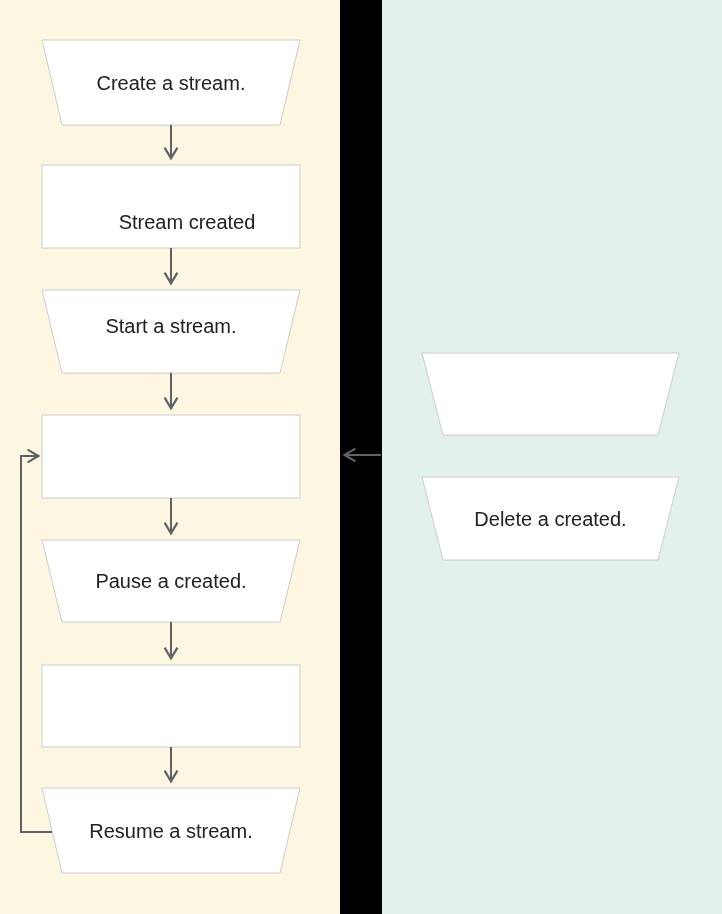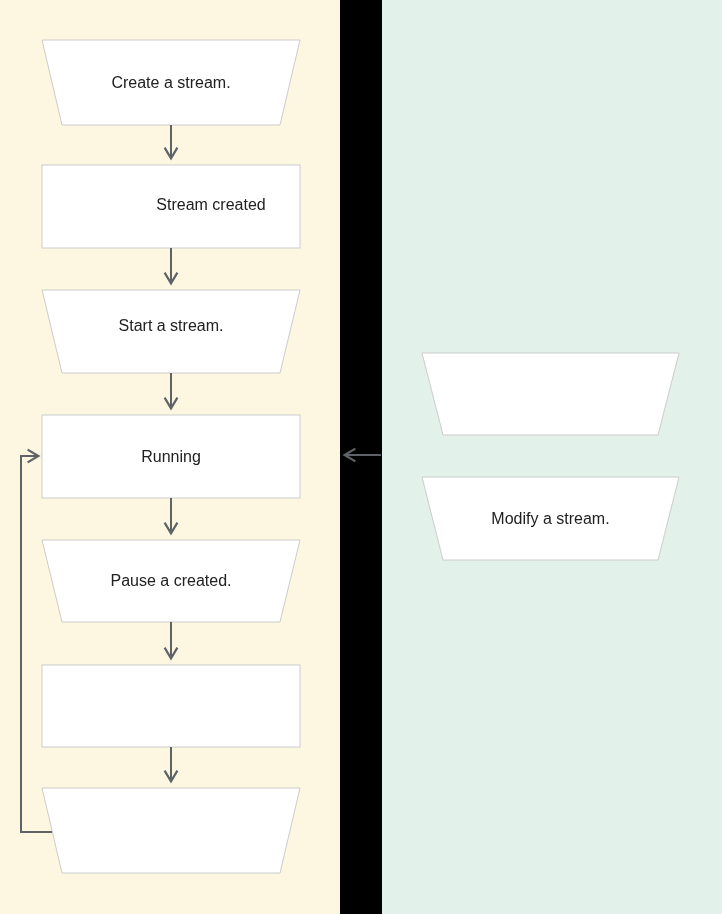--- a/index.html
+++ b/index.html
@@ -46,28 +46,28 @@
     fill: none;
     stroke: #5f6368;
     stroke-width: 2;
   }
   .node-label {
     position: absolute;
     display: flex;
     align-items: center;
     justify-content: center;
     text-align: center;
-    font-size: 16px;
+    font-size: 20px;
     line-height: 1.2;
     color: #212121;
     pointer-events: none;
   }
   
   .lbl-create  { left: 42px;  top: 40px;  width: 258px; height: 85px; }
-  .lbl-created { left: 42px;  top: 163px; width: 290px; height: 83px; padding-left: 24px; }
+  .lbl-created { left: 42px;  top: 180px; width: 290px; height: 83px; }
   .lbl-start   { left: 42px;  top: 290px; width: 258px; height: 71px; }
   .lbl-running { left: 42px;  top: 415px; width: 258px; height: 83px; }
   .lbl-pause   { left: 42px;  top: 540px; width: 258px; height: 82px; }
   .lbl-paused  { left: 42px;  top: 665px; width: 258px; height: 82px; }
   .lbl-resume  { left: 42px;  top: 788px; width: 258px; height: 85px; }
   
   .lbl-modify  { left: 422px; top: 353px; width: 257px; height: 82px; }
   .lbl-delete  { left: 422px; top: 477px; width: 257px; height: 83px; }
 </style>
 </head>
@@ -104,18 +104,18 @@
     <path class="edge" d="M171,747 L171,781" marker-end="url(#arrowhead)"></path>
 
     <path class="edge" d="M52,832 L21,832 L21,456 L38,456" marker-end="url(#arrowhead)"></path>
 
     <path class="edge" d="M381,455 L345,455" marker-end="url(#arrowhead)"></path>
   </svg>
 
   <div class="node-label lbl-create">Create a stream.</div>
   <div class="node-label lbl-created">Stream created</div>
   <div class="node-label lbl-start">Start a stream.</div>
-  <div class="node-label lbl-running">Running</div>
   <div class="node-label lbl-pause">Pause a created.</div>
+  <div class="node-label lbl-resume">Resume a stream.</div>
 
-  <div class="node-label lbl-delete">Modify a stream.</div>
+  <div class="node-label lbl-delete">Delete a created.</div>
 
 </div>
 
 </body></html>

